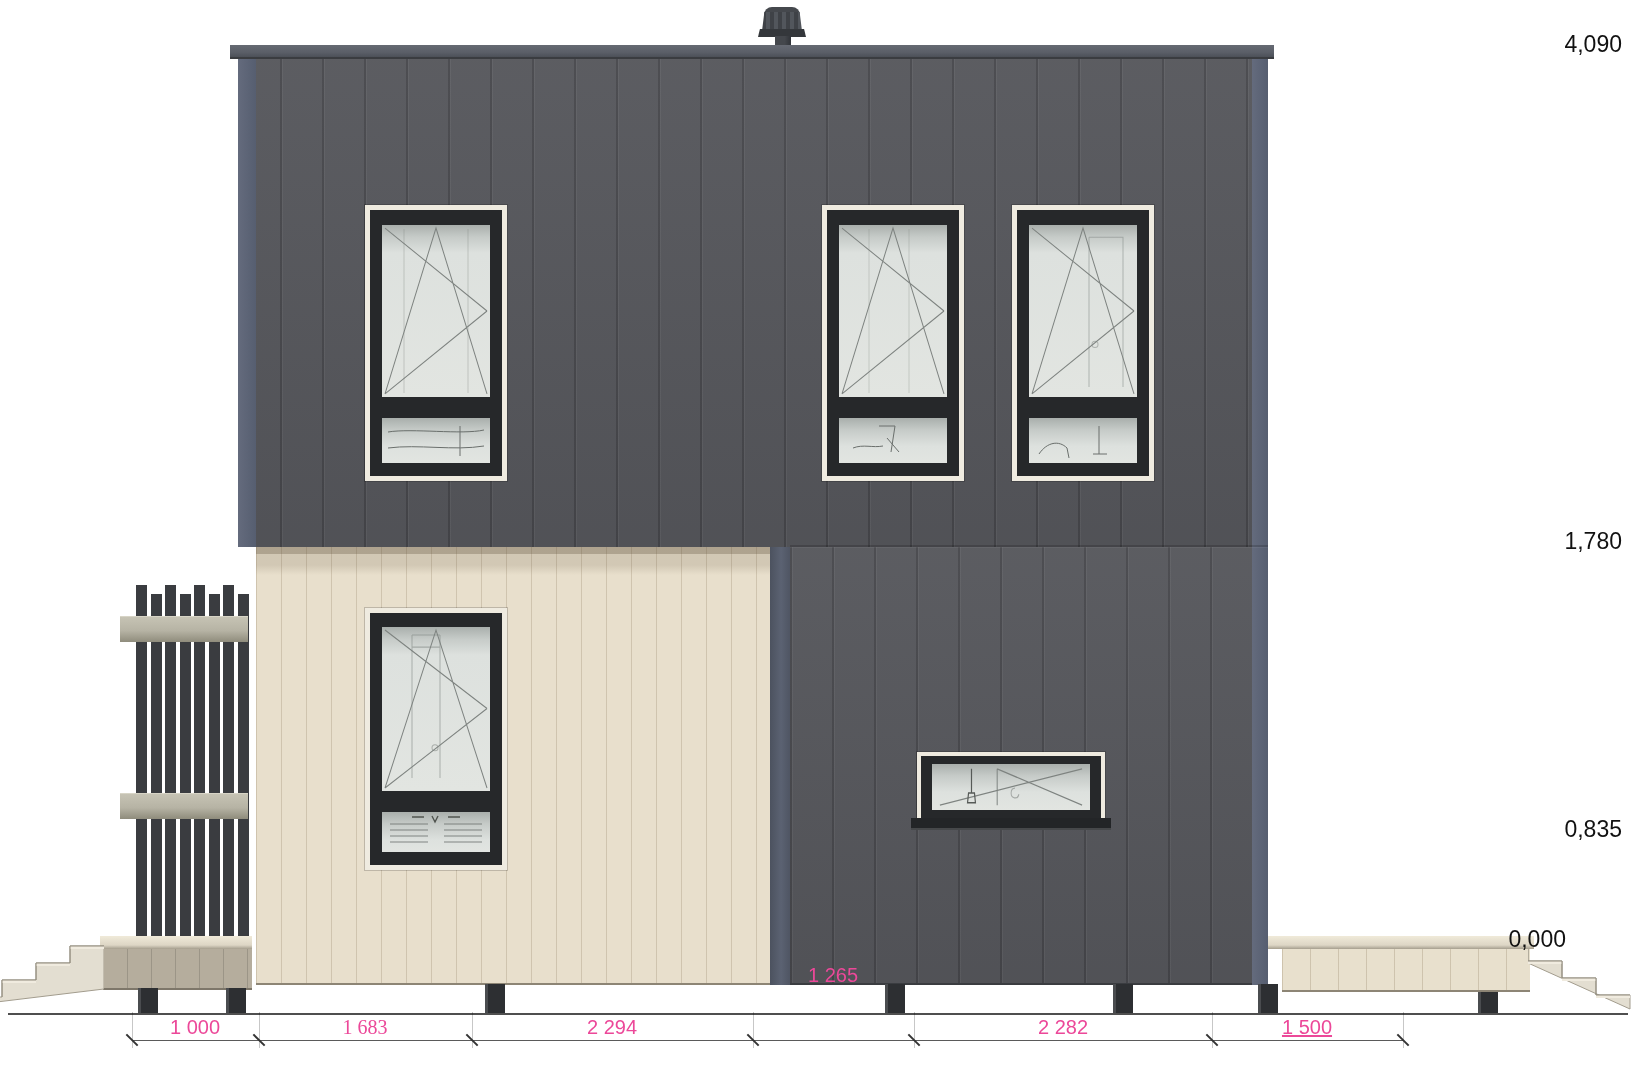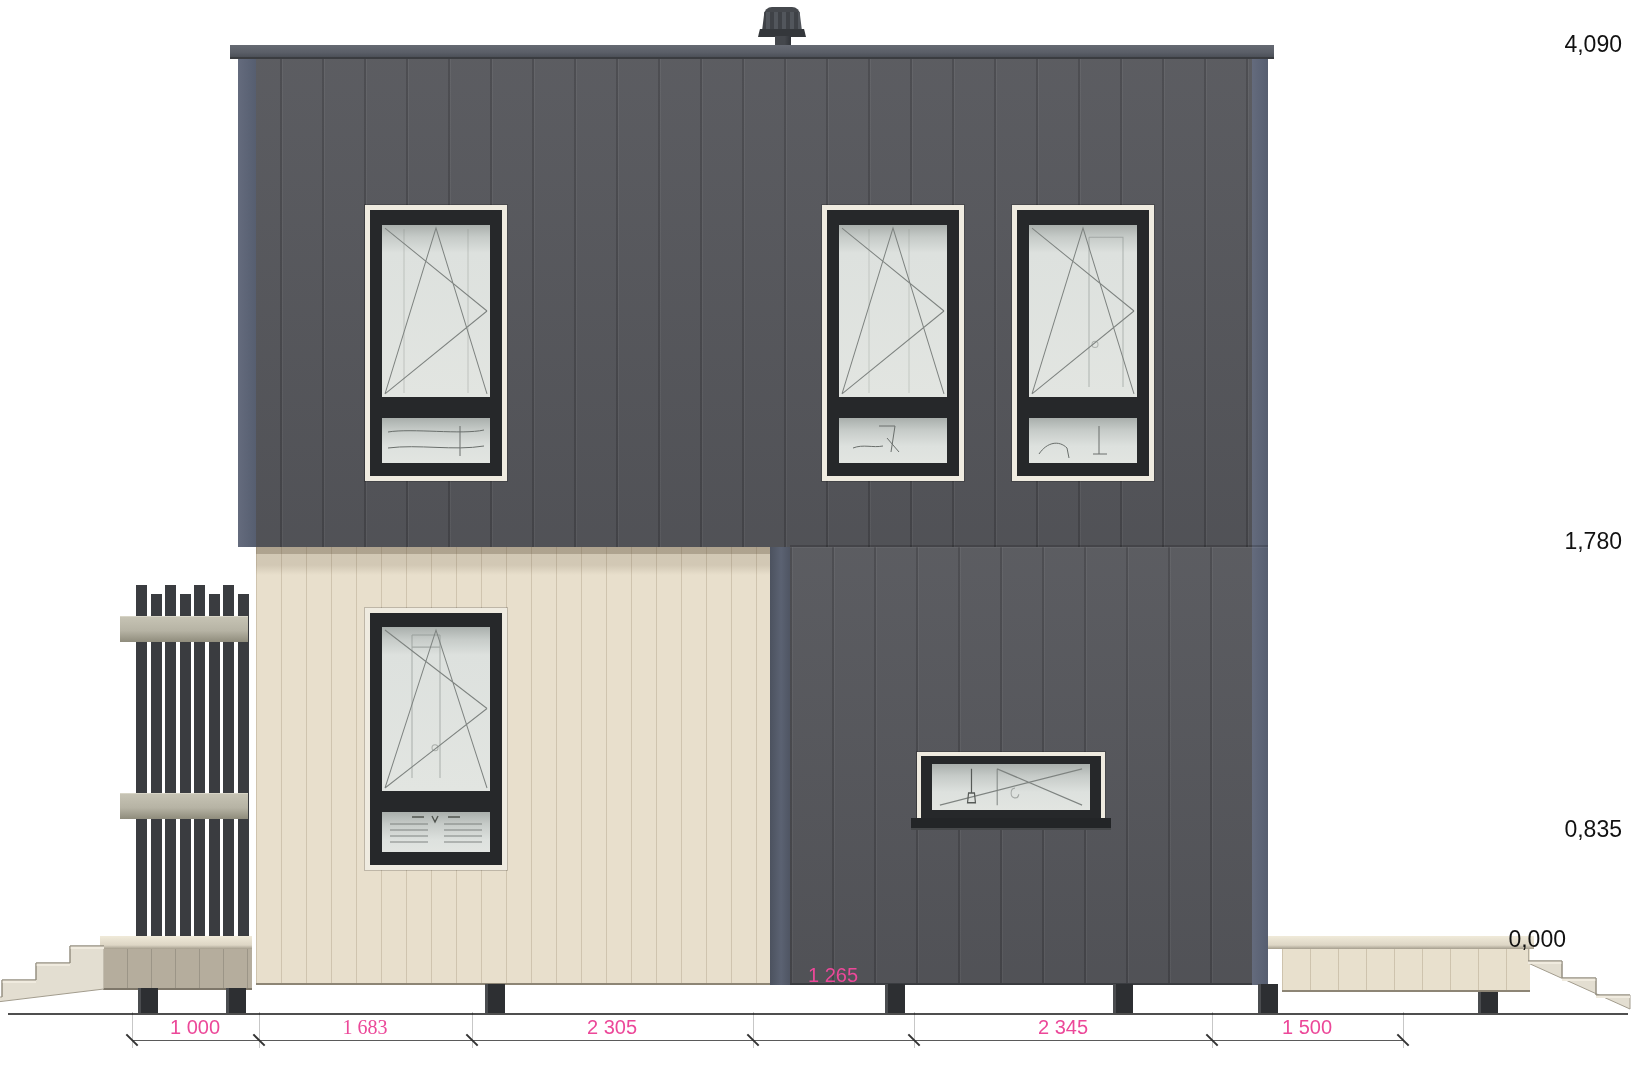--- a/index.html
+++ b/index.html
@@ -225,23 +225,23 @@
   <div class="abs dim-tick" style="left:131px;top:1032px;width:2px;height:16px;"></div>
   <div class="abs dim-tick" style="left:258px;top:1032px;width:2px;height:16px;"></div>
   <div class="abs dim-tick" style="left:471px;top:1032px;width:2px;height:16px;"></div>
   <div class="abs dim-tick" style="left:752px;top:1032px;width:2px;height:16px;"></div>
   <div class="abs dim-tick" style="left:913px;top:1032px;width:2px;height:16px;"></div>
   <div class="abs dim-tick" style="left:1211px;top:1032px;width:2px;height:16px;"></div>
   <div class="abs dim-tick" style="left:1402px;top:1032px;width:2px;height:16px;"></div>
 
   <div class="abs dim-label" style="left:125px;top:1016px;">1 000</div>
   <div class="abs dim-label" style="left:295px;top:1016px;font-family:Liberation Serif, serif;">1 683</div>
-  <div class="abs dim-label" style="left:542px;top:1016px;">2 305</div>
+  <div class="abs dim-label" style="left:542px;top:1016px;">2 294</div>
   <div class="abs dim-label" style="left:763px;top:964px;">1 265</div>
-  <div class="abs dim-label" style="left:993px;top:1016px;">2 345</div>
-  <div class="abs dim-label" style="left:1237px;top:1016px;">1 500</div>
+  <div class="abs dim-label" style="left:993px;top:1016px;">2 282</div>
+  <div class="abs dim-label" style="left:1237px;top:1016px;text-decoration:underline;">1 500</div>
 
   <div class="abs level-label" style="left:1512px;top:31px;">4,090</div>
   <div class="abs level-label" style="left:1512px;top:528px;">1,780</div>
   <div class="abs level-label" style="left:1512px;top:816px;">0,835</div>
   <div class="abs level-label" style="left:1456px;top:926px;">0,000</div>
 
 </div>
 
 </body></html>

